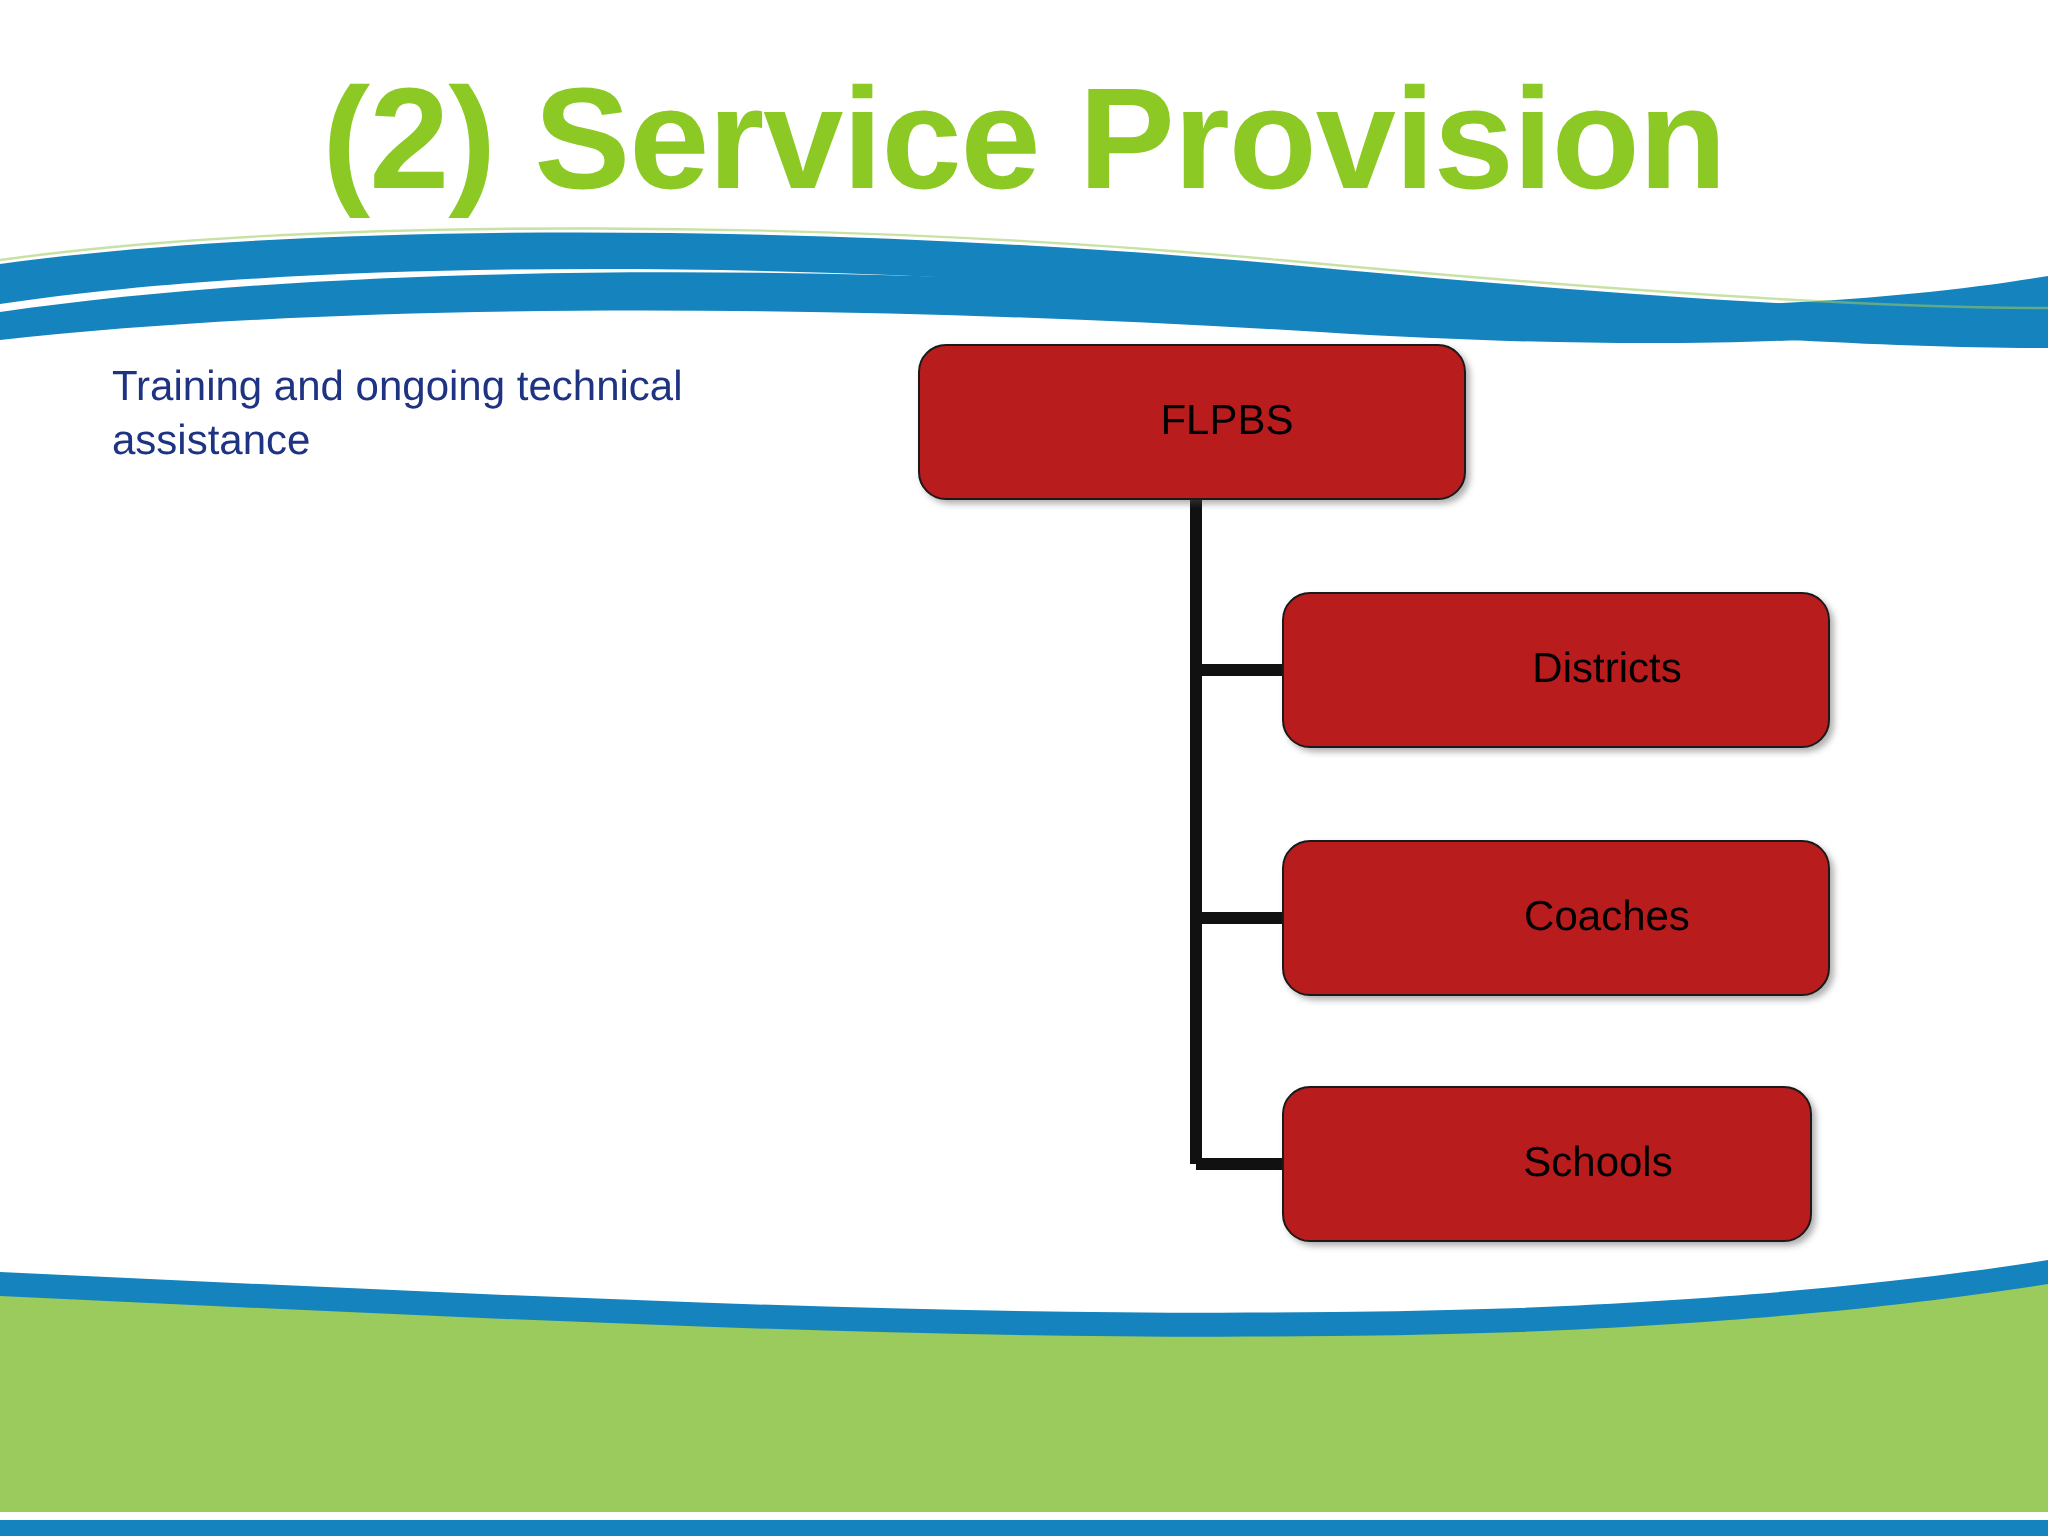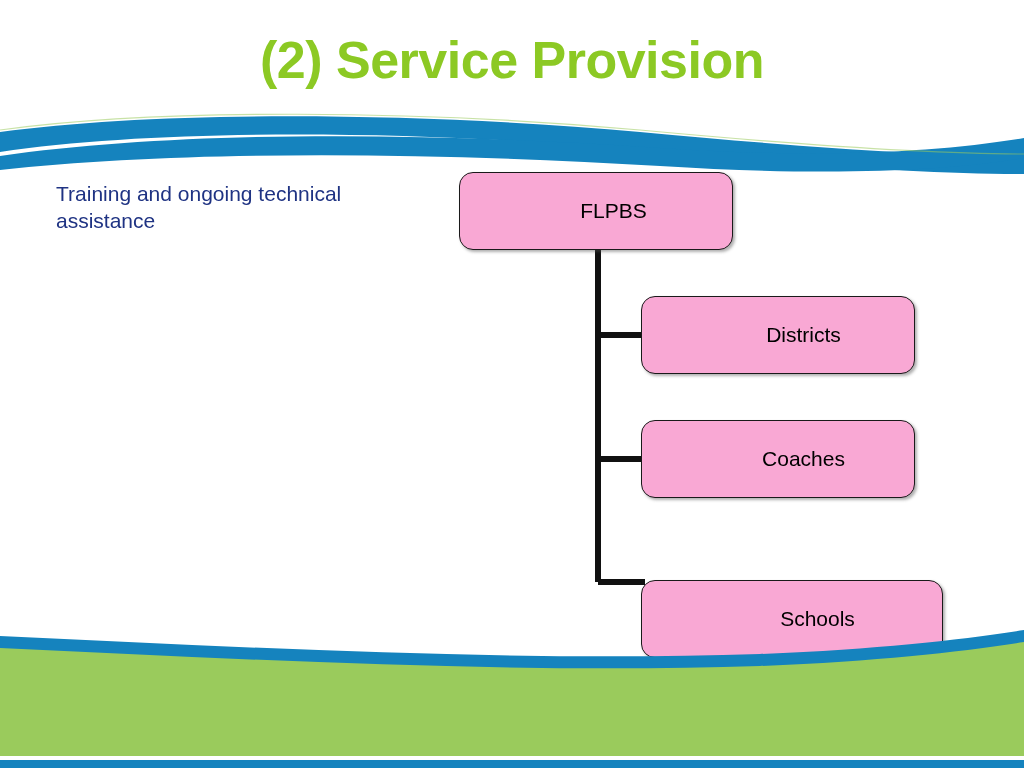--- a/index.html
+++ b/index.html
@@ -20,21 +20,21 @@
     background: #ffffff;
     overflow: hidden;
   }
 
   
   #slide-title {
     position: absolute;
     left: 0; top: 34px;
     width: 1024px;
     text-align: center;
-    font-size: 52px;
+    font-size: 72px;
     font-weight: bold;
     letter-spacing: -0.5px;
     color: #8CC924;
     line-height: 1.0;
     white-space: nowrap;
   }
 
   
   #header-wave {
     position: absolute;
@@ -60,36 +60,36 @@
     width: 1024px; height: 640px;
   }
   .connectors {
     position: absolute;
     left: 0; top: 0;
     width: 1024px; height: 640px;
   }
   .node {
     position: absolute;
     box-sizing: border-box;
-    background: #f9a8d4;
+    background: #b91c1c;
     border: 1.6px solid #1A1A1A;
     border-radius: 14px;
     box-shadow: 2px 2px 3px rgba(80,80,80,0.45);
     display: flex;
     align-items: center;
     justify-content: center;
     font-size: 21px;
     color: #000000;
     padding-left: 35px;
   }
   .node span { display: block; }
   #node-flpbs  { left: 459px; top: 172px; width: 274px; height: 78px; }
   #node-districts { left: 641px; top: 296px; width: 274px; height: 78px; }
   #node-coaches   { left: 641px; top: 420px; width: 274px; height: 78px; }
-  #node-schools   { left: 641px; top: 543px; width: 302px; height: 78px; margin-top: 37px; }
+  #node-schools   { left: 641px; top: 543px; width: 265px; height: 78px; }
   #node-districts span, #node-coaches span, #node-schools span {
     transform: translateX(8px);
   }
 
   
   #footer {
     position: absolute;
     left: 0; top: 624px;
     width: 1024px; height: 144px;
   }

